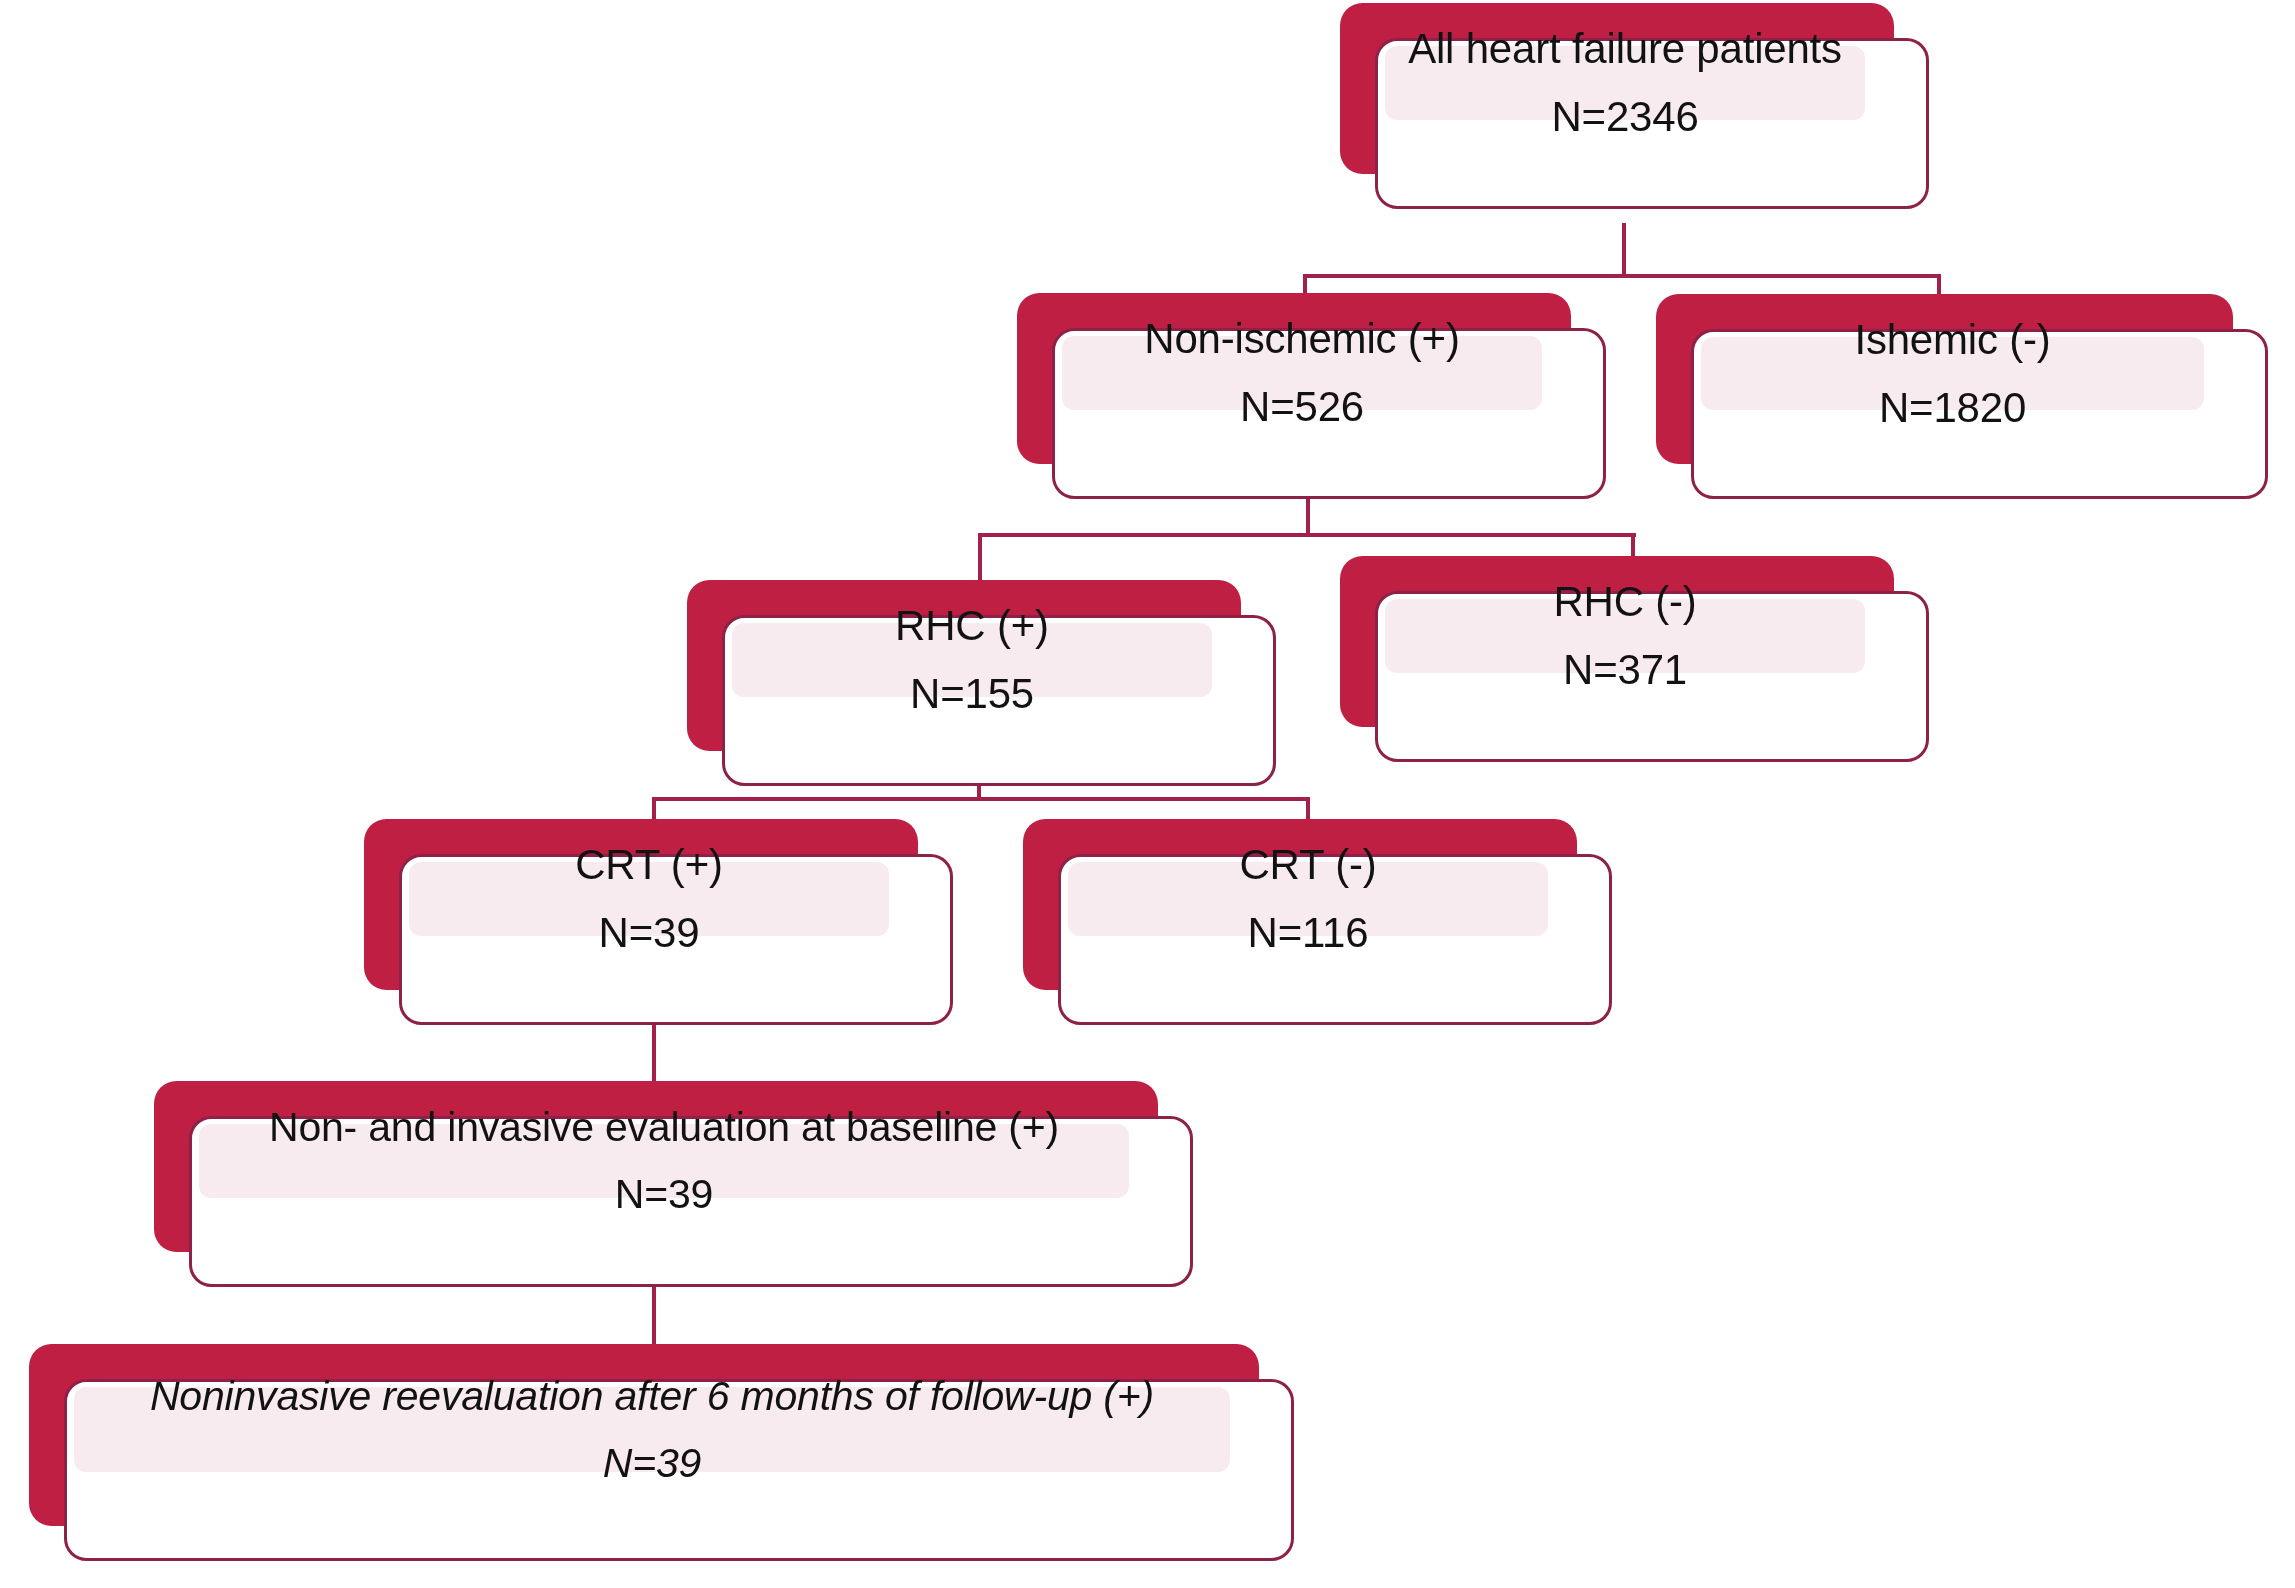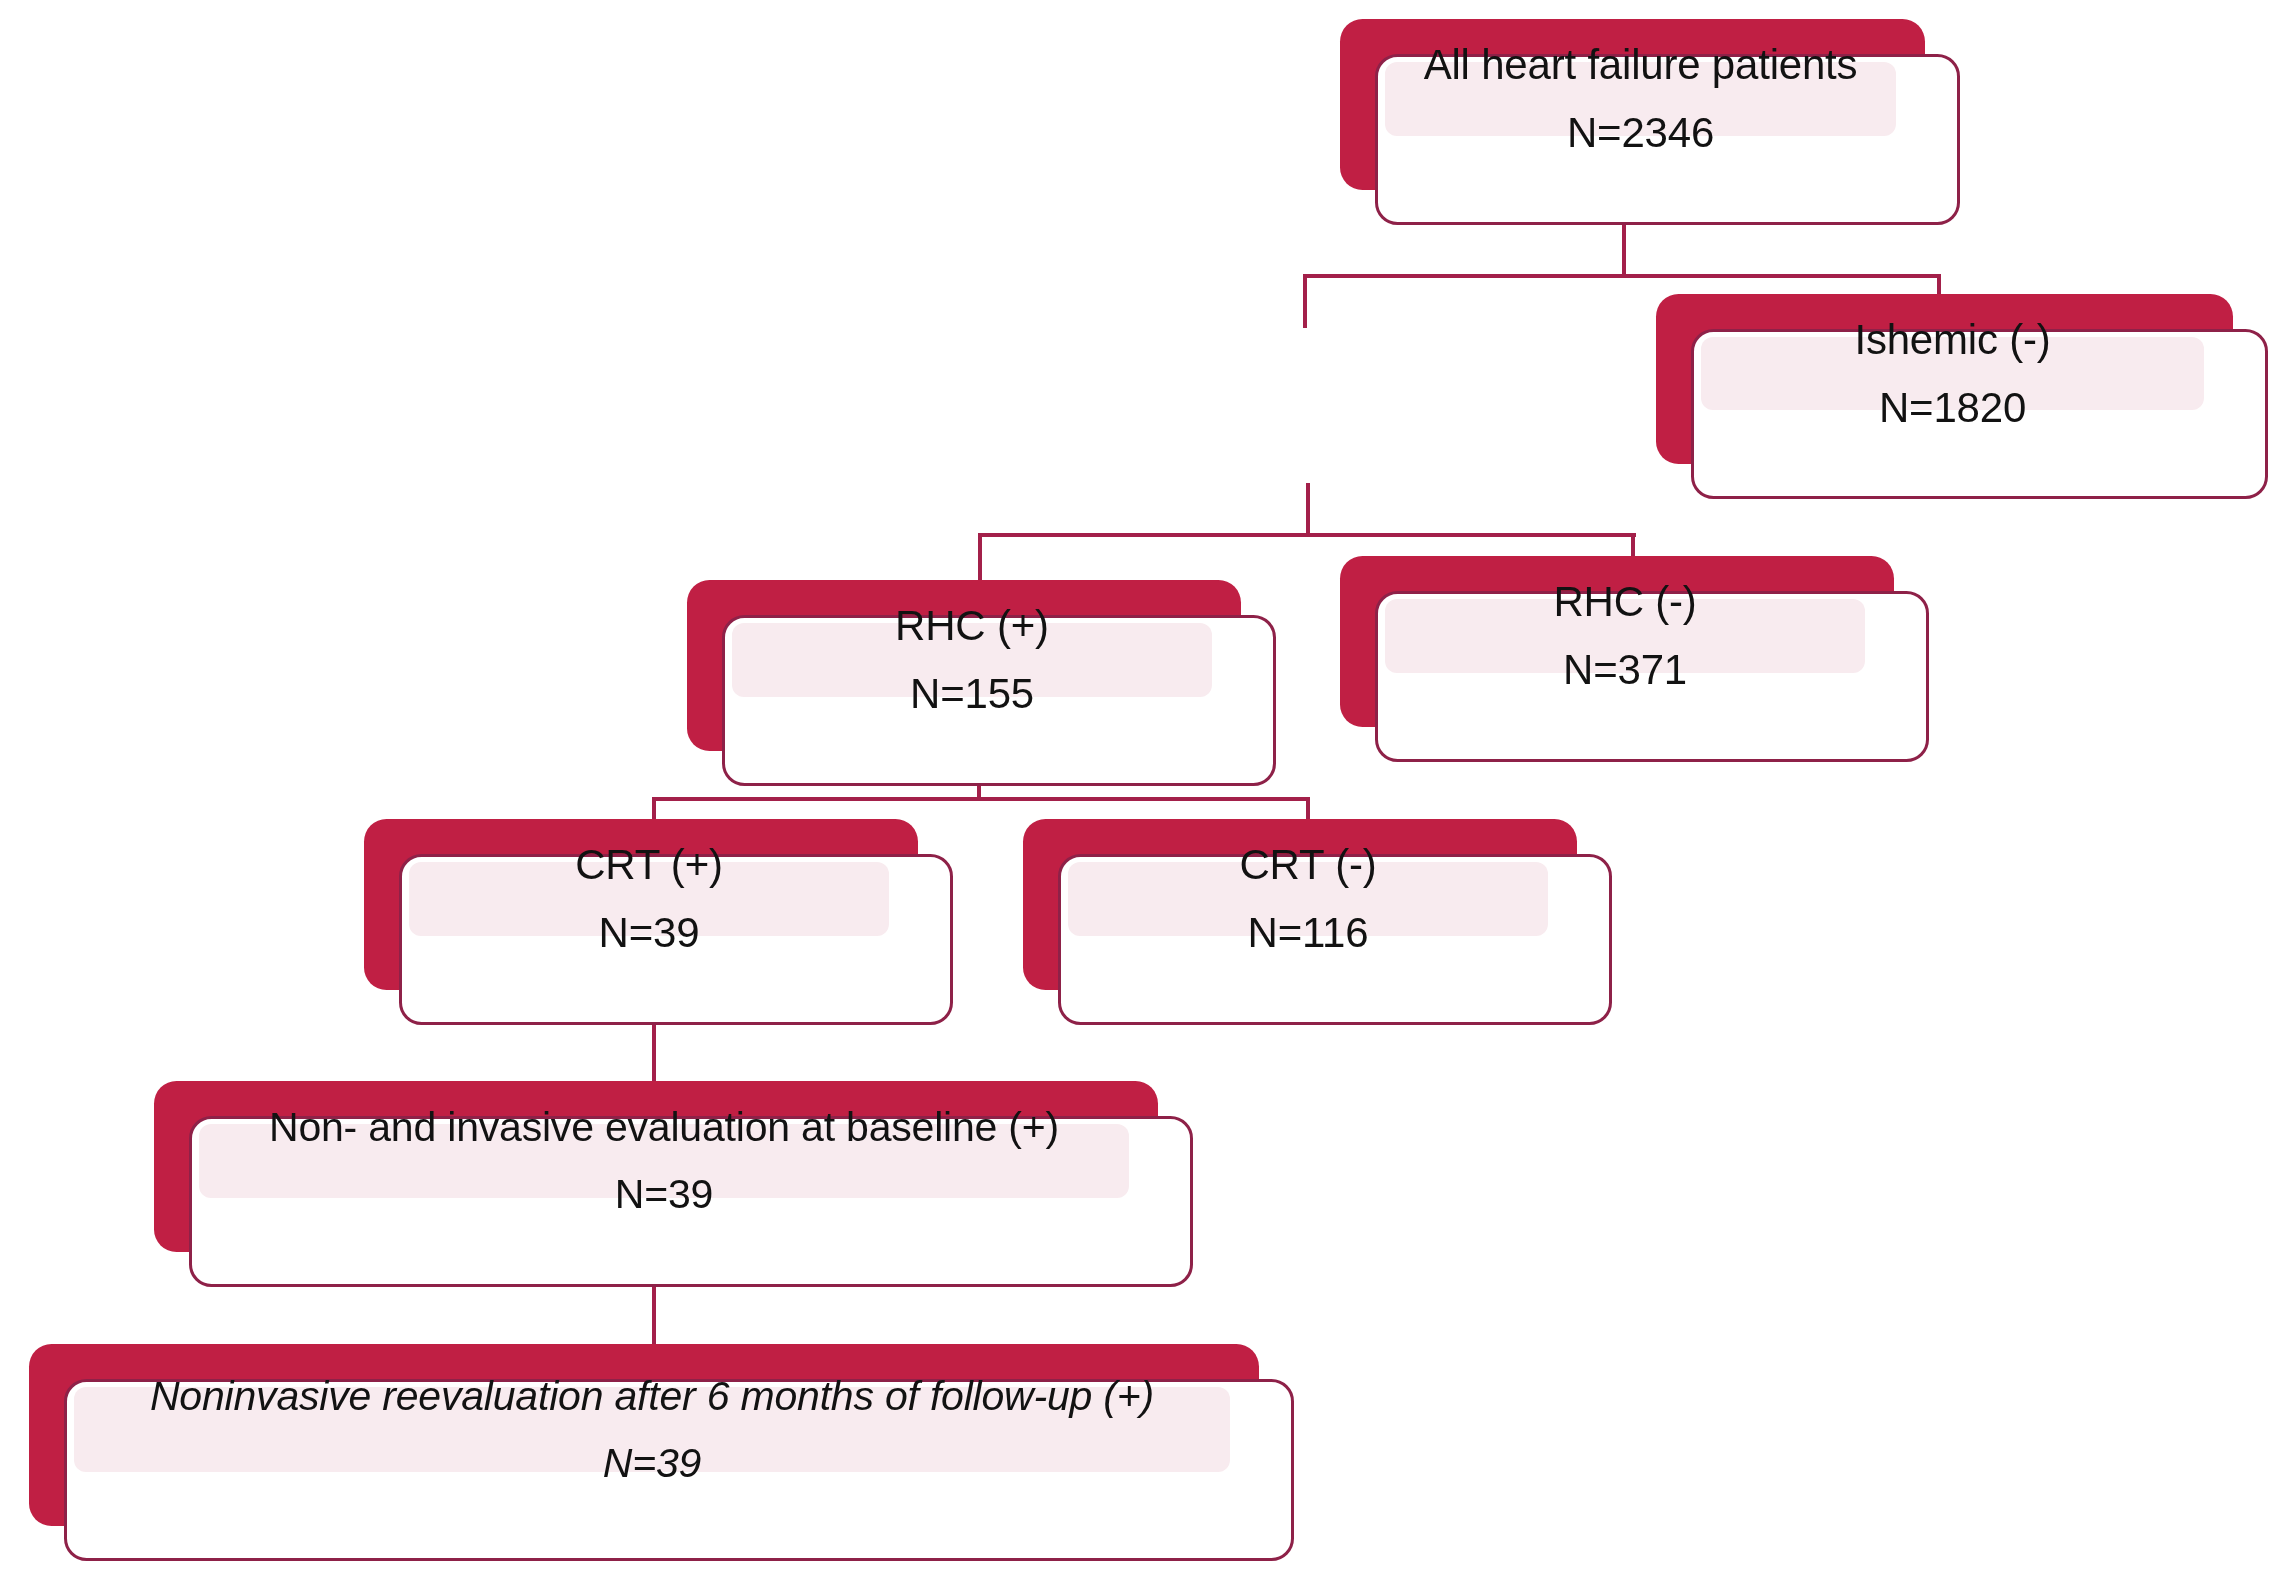--- a/index.html
+++ b/index.html
@@ -102,29 +102,37 @@
 
   <div class="conn conn-v" style="left:977px; top:746px; height:54px;"></div>
   <div class="conn conn-h" style="left:652px; top:797px; width:658px;"></div>
   <div class="conn conn-v" style="left:652px; top:797px; height:57px;"></div>
   <div class="conn conn-v" style="left:1306px; top:797px; height:57px;"></div>
 
   <div class="conn conn-v" style="left:652px; top:1008px; height:95px;"></div>
 
   <div class="conn conn-v" style="left:652px; top:1271px; height:95px;"></div>
 
-  <div class="node" style="left:1340px; top:19px; width:554px; height:171px;padding-left:31px;">
+  <div class="node" style="left:1340px; top:3px; width:554px; height:171px;">
     <div class="plate"></div>
     <div class="card"></div>
     <div class="fill">
       <div class="line1">All heart failure patients</div>
       <div class="line2">N=2346</div>
     </div>
   </div>
 
+  <div class="node" style="left:1017px; top:293px; width:554px; height:171px;">
+    <div class="plate"></div>
+    <div class="card"></div>
+    <div class="fill">
+      <div class="line1">Non-ischemic (+)</div>
+      <div class="line2">N=526</div>
+    </div>
+  </div>
 
   <div class="node" style="left:1656px; top:294px; width:537px; height:170px;padding-left:40px;">
     <div class="plate"></div>
     <div class="card"></div>
     <div class="fill">
       <div class="line1">Ishemic (-)</div>
       <div class="line2">N=1820</div>
     </div>
   </div>
 

